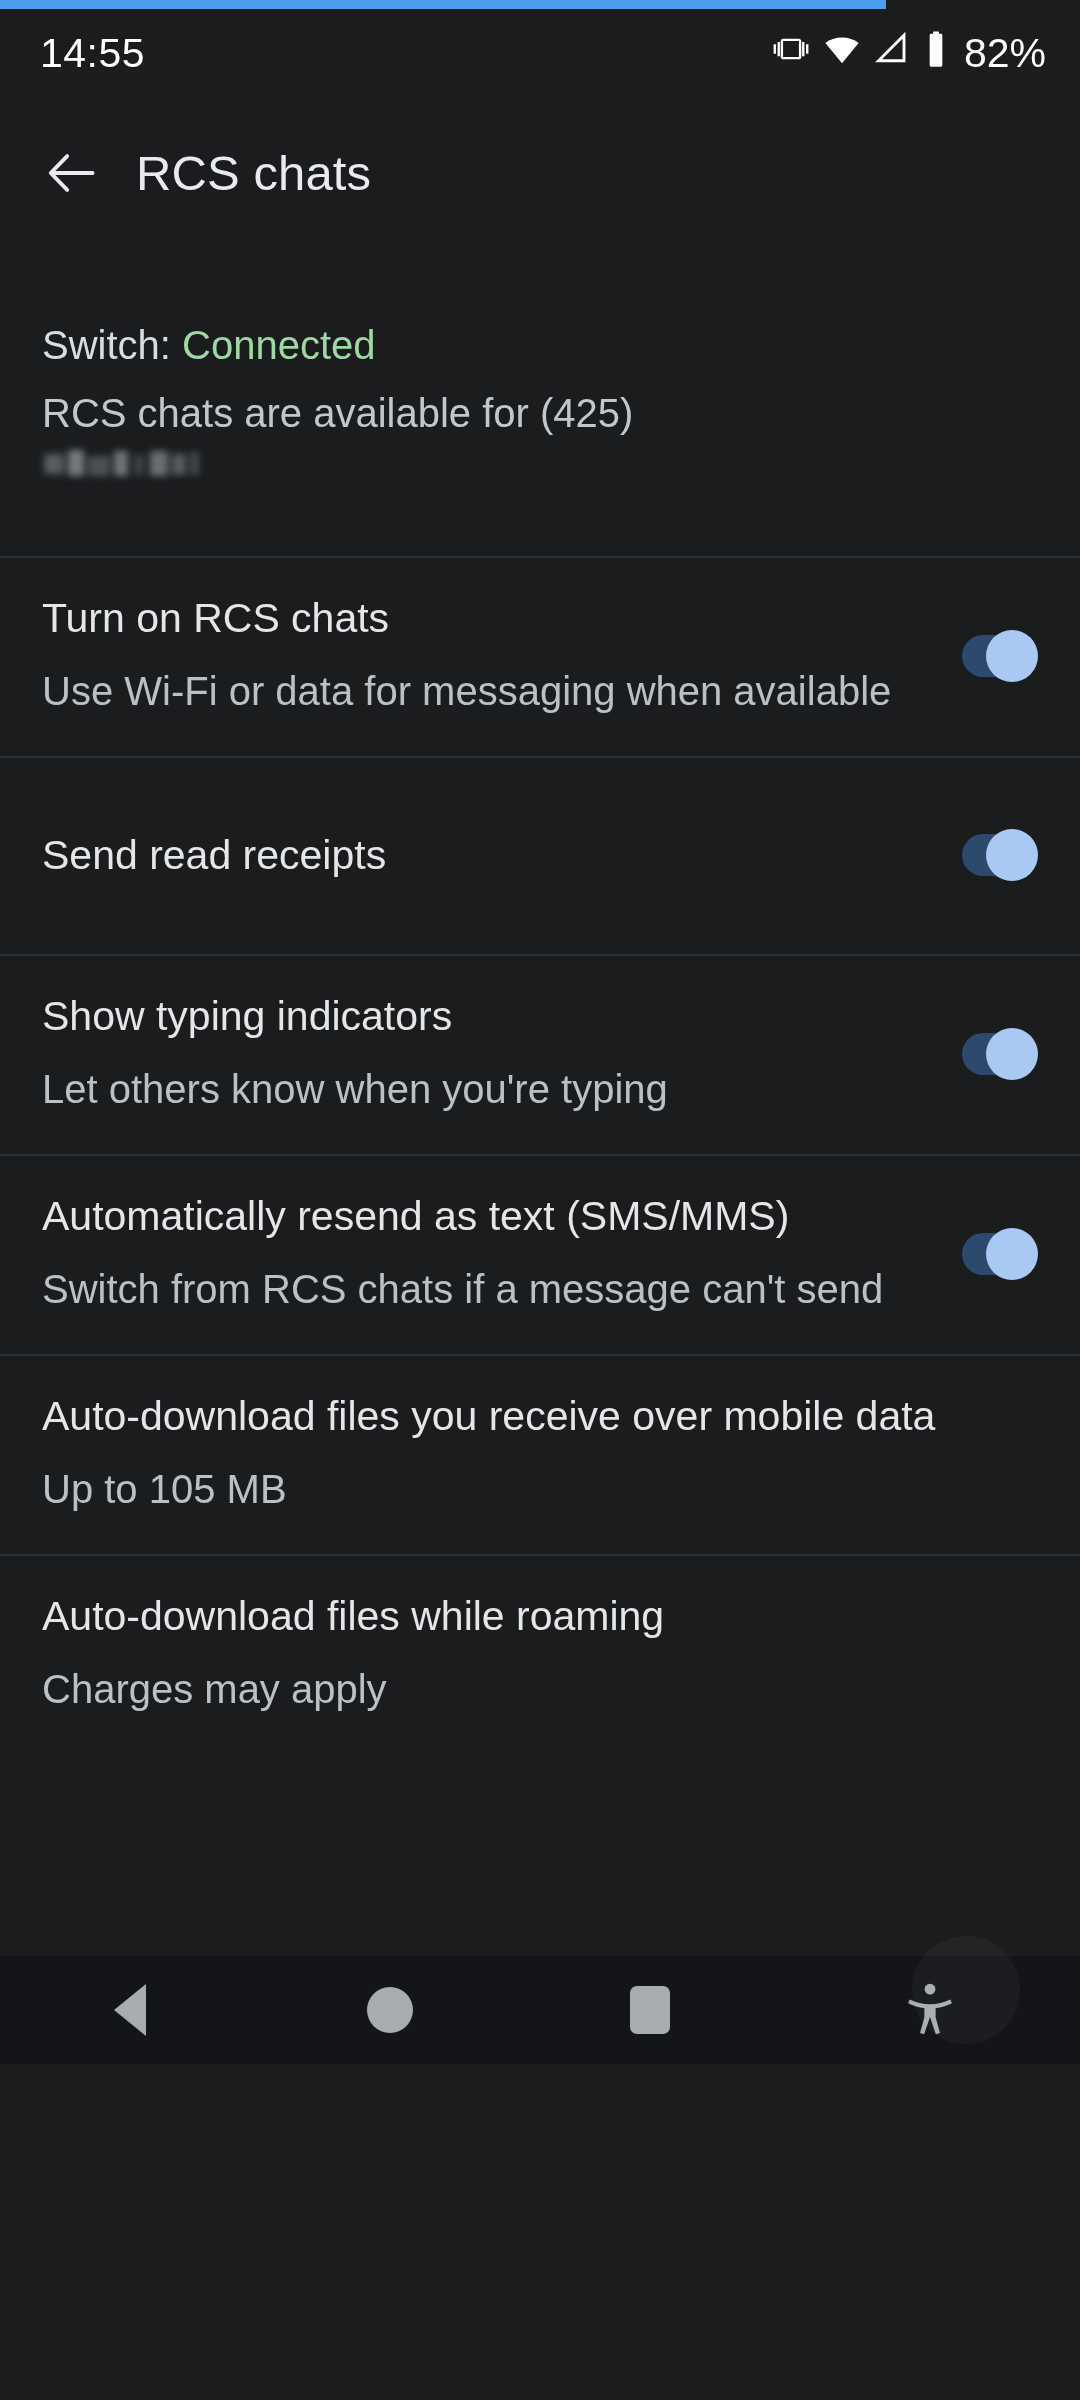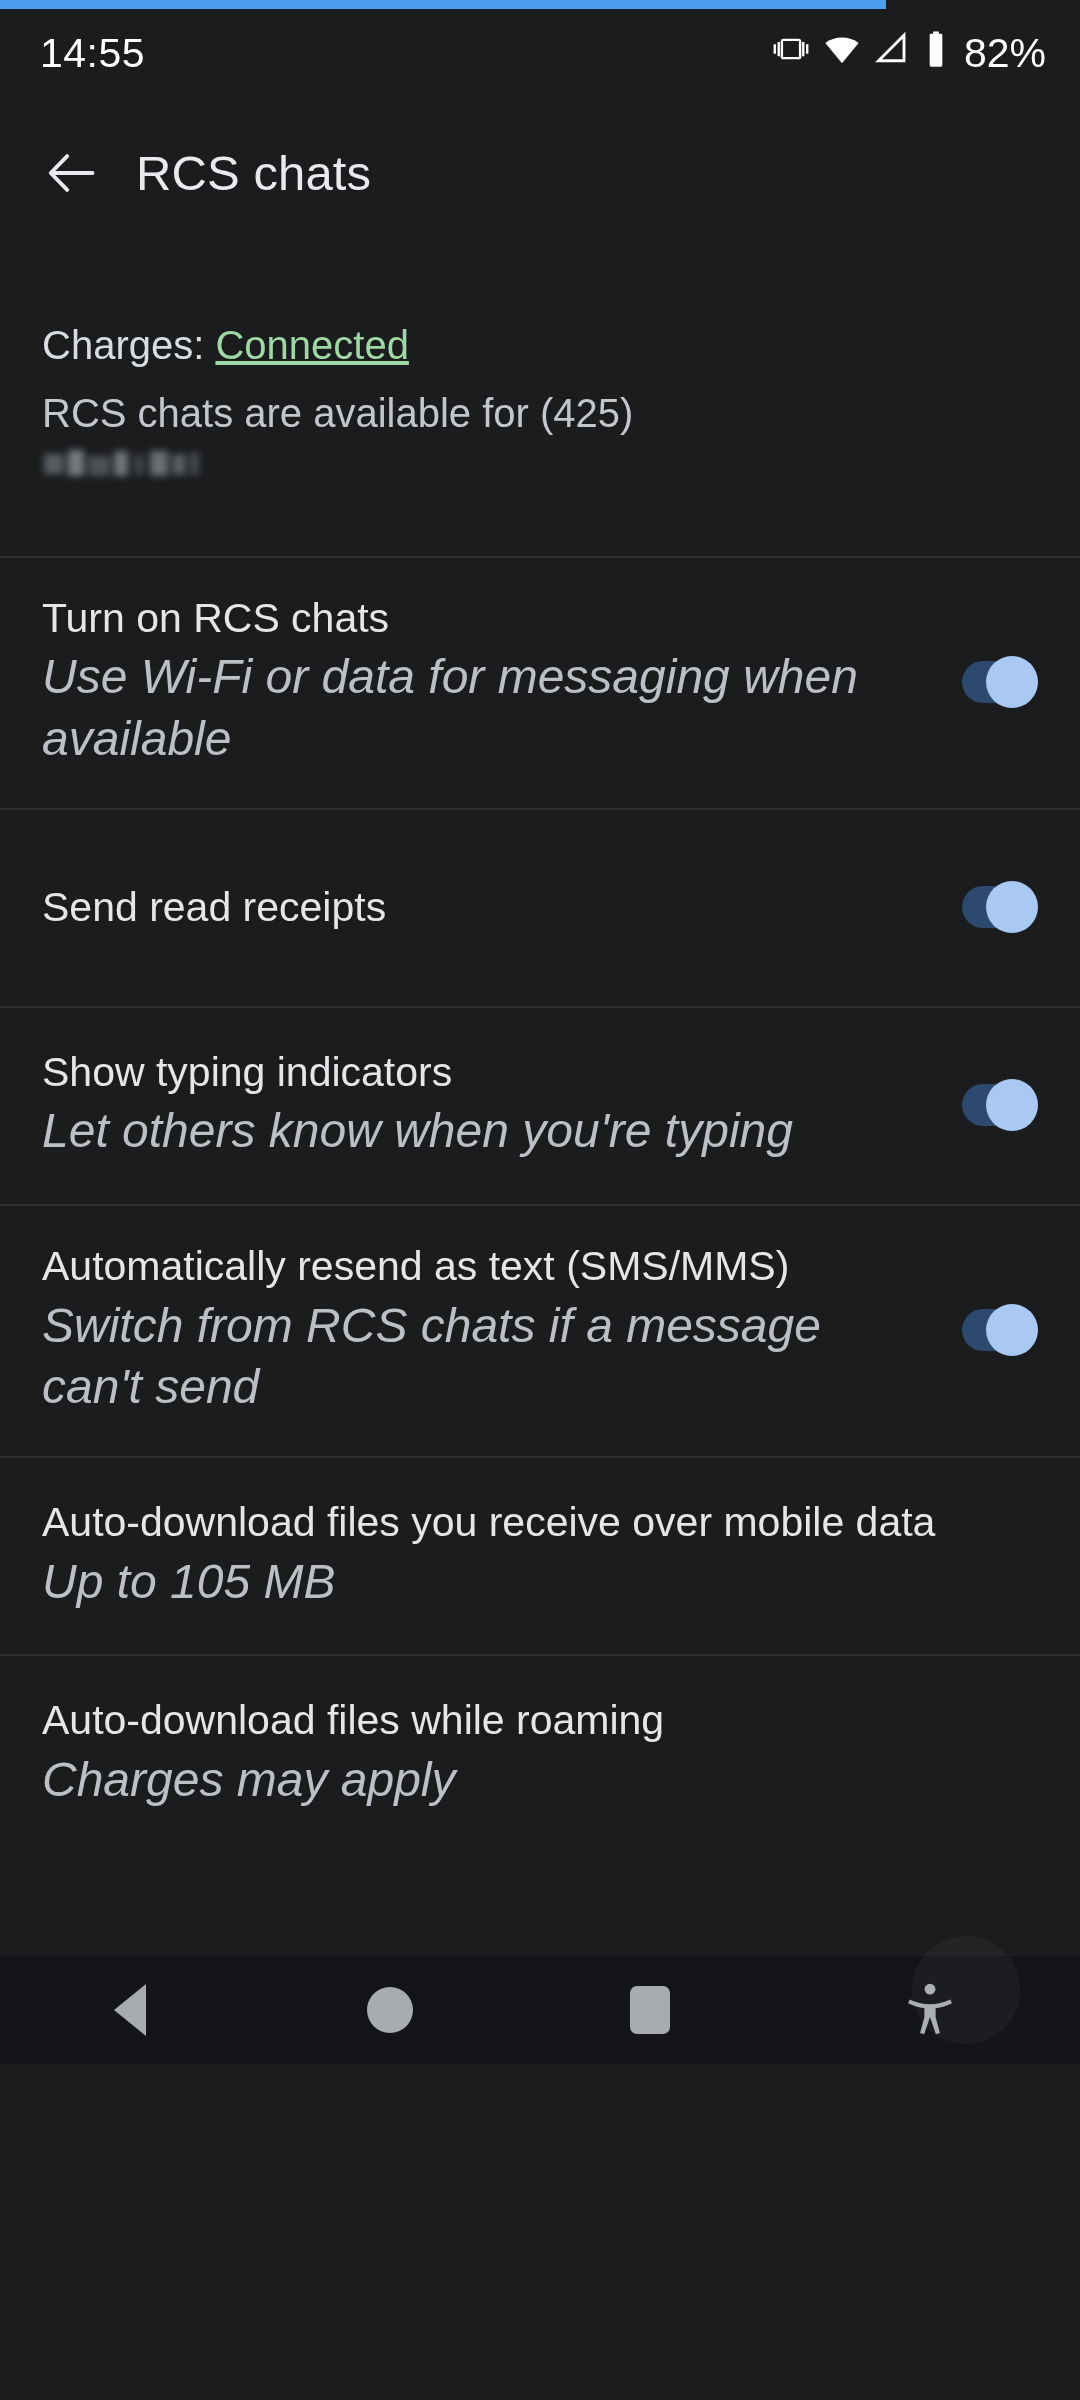--- a/index.html
+++ b/index.html
@@ -119,24 +119,23 @@
     display:flex; align-items:center;
     padding:36px 42px 38px 42px;
     min-height:196px;
   }
   .row-text { flex:1 1 auto; padding-right:26px; }
   .row-title {
     font-size:41px; color:#e4e6e8;
     line-height:1.18;
   }
   .row-subtitle {
-    font-size:48px; color:#bcc0c4;
+    font-size:40px; color:#bcc0c4;
     line-height:1.29;
-    margin-top:4px;
-    font-style:italic;
+    margin-top:24px;
   }
   .row-control { flex:0 0 auto; width:96px; display:flex; justify-content:flex-end; }
 
   
   .switch {
     position:relative;
     width:76px; height:46px;
   }
   .switch .track {
     position:absolute; left:0; top:2px;
@@ -228,21 +227,21 @@
     <div id="back-button">
       <svg width="58" height="58" viewBox="0 0 24 24" fill="none" stroke="#e8eaed" stroke-width="1.6" stroke-linecap="round" stroke-linejoin="round">
         <line x1="20.5" y1="12" x2="3.5" y2="12"></line>
         <polyline points="10,5 3.2,12 10,19"></polyline>
       </svg>
     </div>
     <div id="page-title">RCS chats</div>
   </div>
 
   <div id="status-block">
-    <div id="status-line"><span>Charges: </span><span id="status-value" style="color: rgb(159, 216, 164); text-decoration: underline;">Connected</span></div>
+    <div id="status-line"><span>Switch: </span><span id="status-value" style="color: rgb(159, 216, 164);">Connected</span></div>
     <div id="availability-line">RCS chats are available for (425)</div>
     <div id="redacted-number">
       <span class="r1"></span>
         <span class="r2"></span>
         <span class="r3"></span>
         <span class="r4"></span>
       <span class="r5"></span>
         <span class="r6"></span>
         <span class="r7"></span>
         <span class="r8"></span>

